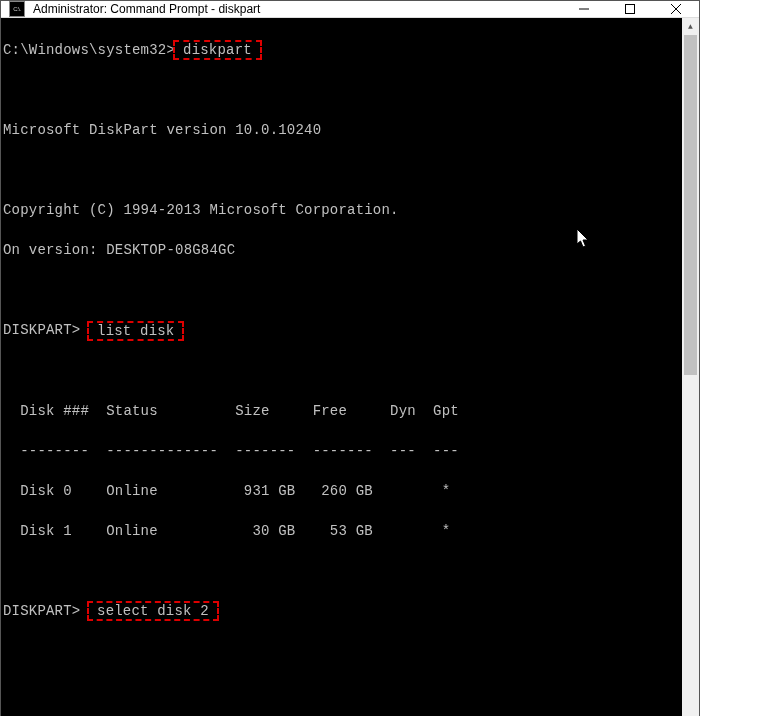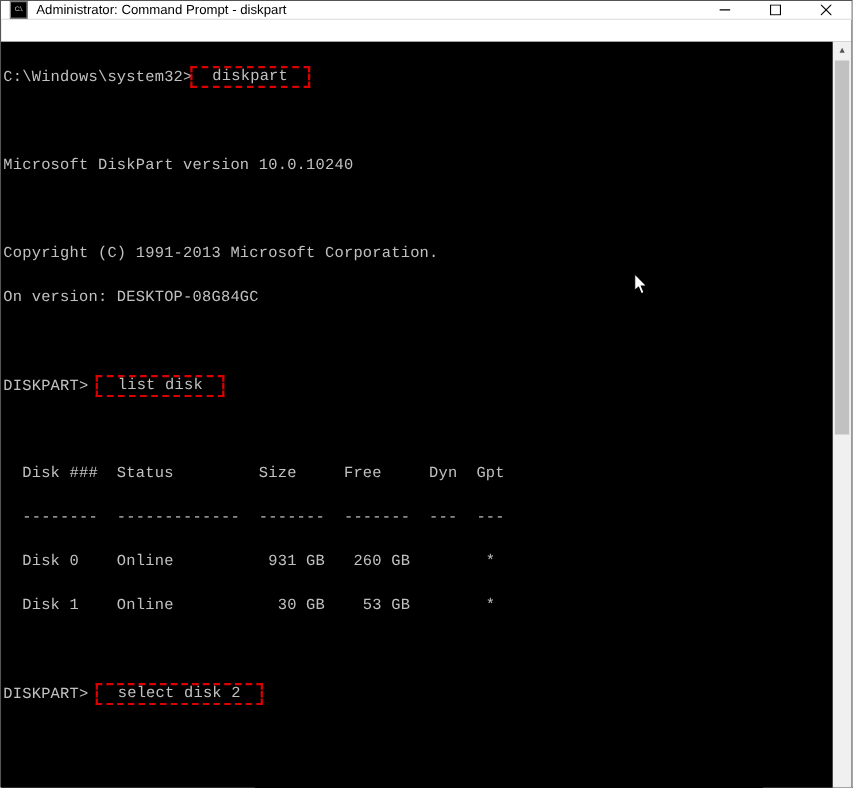--- a/index.html
+++ b/index.html
@@ -6,28 +6,27 @@
   margin: 0;
   padding: 0;
   width: 775px;
   height: 716px;
   font-family: Consolas, "Courier New", monospace;
   font-size: 14px;
   overflow: hidden;
   background: #fff;
 }
 .window {
-  width: 775px;
+  width: 700px;
   height: 716px;
   box-sizing: border-box;
   border: 1px solid #555;
   display: flex;
   flex-direction: column;
   position: relative;
-  gap: 20px;
 }
 .titlebar {
   height: 30px;
   background: #fff;
   display: flex;
   align-items: center;
   border-bottom: 1px solid #ddd;
   font-family: "Segoe UI", sans-serif;
   font-size: 12px;
   color: #000;
@@ -78,21 +77,21 @@
   color: #c0c0c0;
   padding: 2px 0 2px 2px;
   white-space: pre;
   line-height: 20px;
   letter-spacing: 0.2px;
   overflow: hidden;
 }
 .terminal .line { min-height: 20px; }
 .hl {
   border: 2px dashed #d00;
-  padding: 0 18px;
+  padding: 0 8px;
   margin: 0 -2px;
   color: #c0c0c0;
   display: inline-block;
   line-height: 16px;
   vertical-align: middle;
 }
 .scrollbar {
   width: 17px;
   background: #f0f0f0;
   position: relative;
@@ -154,21 +153,21 @@
     </div>
   </div>
 
   <div class="terminal-wrap">
 
     <div class="terminal">
 <div class="line"><span>C:\Windows\system32&gt;</span><span class="hl">diskpart</span></div>
 <div class="line"></div>
 <div class="line">Microsoft DiskPart version 10.0.10240</div>
 <div class="line"></div>
-<div class="line">Copyright (C) 1991-2013 Microsoft Corporation.</div>
+<div class="line">Copyright (C) 1994-2013 Microsoft Corporation.</div>
 <div class="line">On version: DESKTOP-08G84GC</div>
 <div class="line"></div>
 <div class="line"><span>DISKPART&gt;</span> <span class="hl">list disk</span></div>
 <div class="line"></div>
 <div class="line">  Disk ###  Status         Size     Free     Dyn  Gpt</div>
 <div class="line">  --------  -------------  -------  -------  ---  ---</div>
 <div class="line">  Disk 0    Online          931 GB   260 GB        *</div>
 <div class="line">  Disk 1    Online           30 GB    53 GB        *</div>
 <div class="line"></div>
 <div class="line"><span>DISKPART&gt;</span> <span class="hl">select disk 2</span></div>

